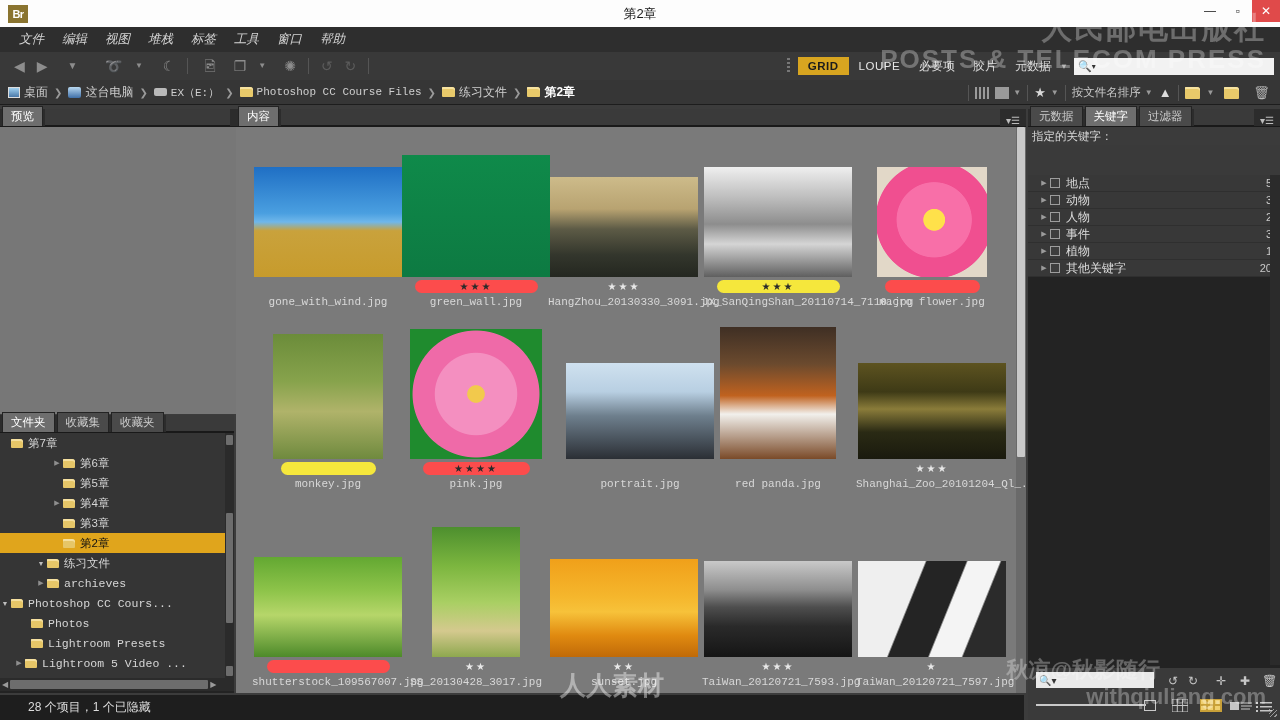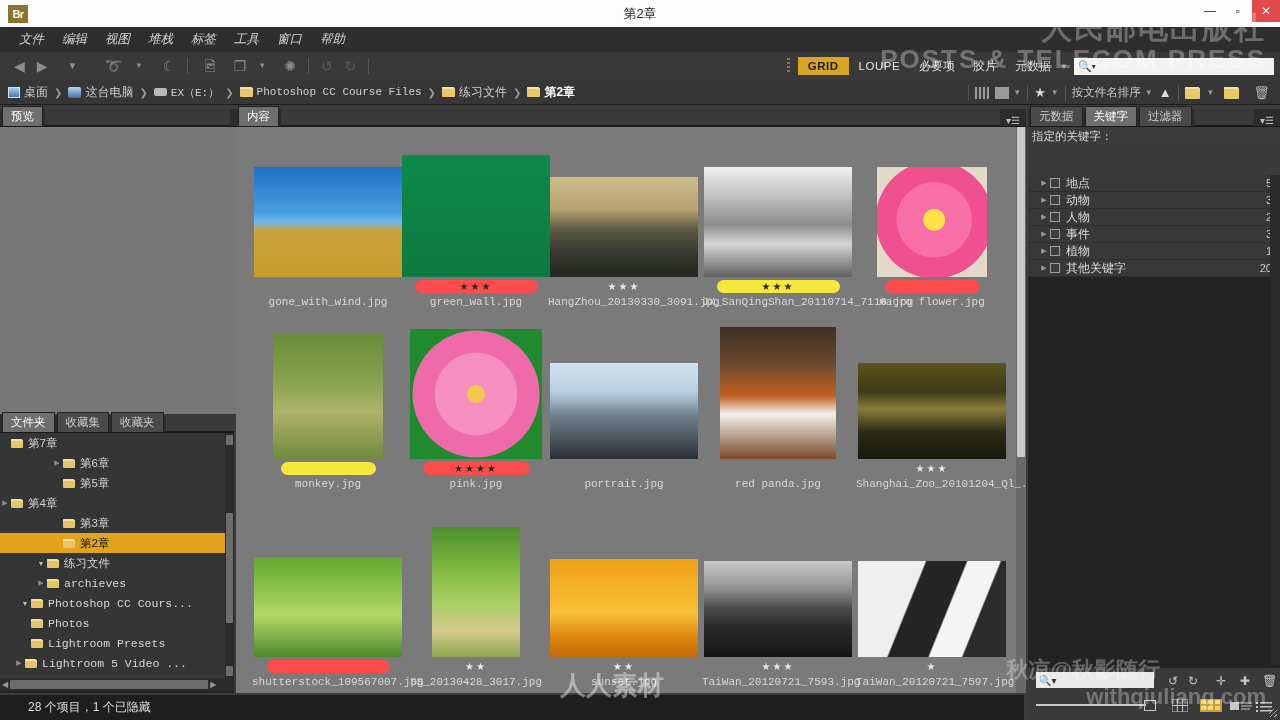--- a/index.html
+++ b/index.html
@@ -252,21 +252,21 @@
         <div class="trow" style="padding-left: 52px;">
           <span class="tri">▶</span>
           <span class="tfold"></span>
           <span style="font-family: &quot;Liberation Sans&quot;, sans-serif;">第6章</span>
         </div>
         <div class="trow" style="padding-left: 52px;">
           <span class="tri"></span>
           <span class="tfold"></span>
           <span style="font-family: &quot;Liberation Sans&quot;, sans-serif;">第5章</span>
         </div>
-        <div class="trow" style="">
+        <div class="trow" style="padding-left: 52px;">
           <span class="tri">▶</span>
           <span class="tfold"></span>
           <span style="font-family: &quot;Liberation Sans&quot;, sans-serif;">第4章</span>
         </div>
         <div class="trow" style="padding-left: 52px;">
           <span class="tri"></span>
           <span class="tfold"></span>
           <span style="font-family: &quot;Liberation Sans&quot;, sans-serif;">第3章</span>
         </div>
         <div class="trow sel" style="padding-left: 52px;">
@@ -277,21 +277,21 @@
         <div class="trow" style="padding-left: 36px;">
           <span class="tri open">▼</span>
           <span class="tfold"></span>
           <span style="font-family: &quot;Liberation Sans&quot;, sans-serif;">练习文件</span>
         </div>
         <div class="trow" style="padding-left: 36px;">
           <span class="tri">▶</span>
           <span class="tfold"></span>
           <span style="font-family: &quot;Liberation Mono&quot;, monospace;">archieves</span>
         </div>
-        <div class="trow" style="padding-left: 20px;">
+        <div class="trow" style="">
           <span class="tri open">▼</span>
           <span class="tfold"></span>
           <span style="font-family: &quot;Liberation Mono&quot;, monospace;">Photoshop CC Cours...</span>
         </div>
         <div class="trow" style="padding-left: 20px;">
           <span class="tri"></span>
           <span class="tfold"></span>
           <span style="font-family: &quot;Liberation Mono&quot;, monospace;">Photos</span>
         </div>
         <div class="trow" style="padding-left: 20px;">
@@ -382,21 +382,21 @@
         </div>
         <div class="cell" style="left: 164px; top: 192px; width: 152px;">
           <div style="height: 140px; display: flex; align-items: flex-end; justify-content: center;">
             <div class="thumb" style="width: 132px; height: 130px; background: radial-gradient(circle, rgb(242, 201, 76) 0px, rgb(242, 201, 76) 9%, rgb(244, 143, 192) 10%, rgb(244, 143, 192) 44%, rgb(239, 106, 168) 45%, rgb(239, 106, 168) 68%, rgb(31, 139, 46) 69%, rgb(31, 139, 46) 100%);"></div>
           </div>
           <div class="lbl-chip" style="background: rgb(252, 76, 76); width: 107px; margin-top: 3px;">
             <div class="stars">★★★★</div>
           </div>
           <div class="fname">pink.jpg</div>
         </div>
-        <div class="cell" style="left: 312px; top: 192px; width: 152px;">
+        <div class="cell" style="left: 328px; top: 192px; width: 152px;">
           <div style="height: 140px; display: flex; align-items: flex-end; justify-content: center;">
             <div class="thumb" style="width: 148px; height: 96px; background: linear-gradient(rgb(207, 225, 239) 0%, rgb(184, 207, 226) 30%, rgb(110, 127, 141) 55%, rgb(43, 47, 53) 100%);"></div>
           </div>
           <div class="stars" style="margin-top: 3px;"></div>
           <div class="fname">portrait.jpg</div>
         </div>
         <div class="cell" style="left: 466px; top: 192px; width: 152px;">
           <div style="height: 140px; display: flex; align-items: flex-end; justify-content: center;">
             <div class="thumb" style="width: 116px; height: 132px; background: linear-gradient(rgb(63, 47, 36) 0%, rgb(107, 74, 46) 28%, rgb(192, 98, 31) 52%, rgb(242, 240, 236) 66%, rgb(122, 74, 40) 100%);"></div>
           </div>

